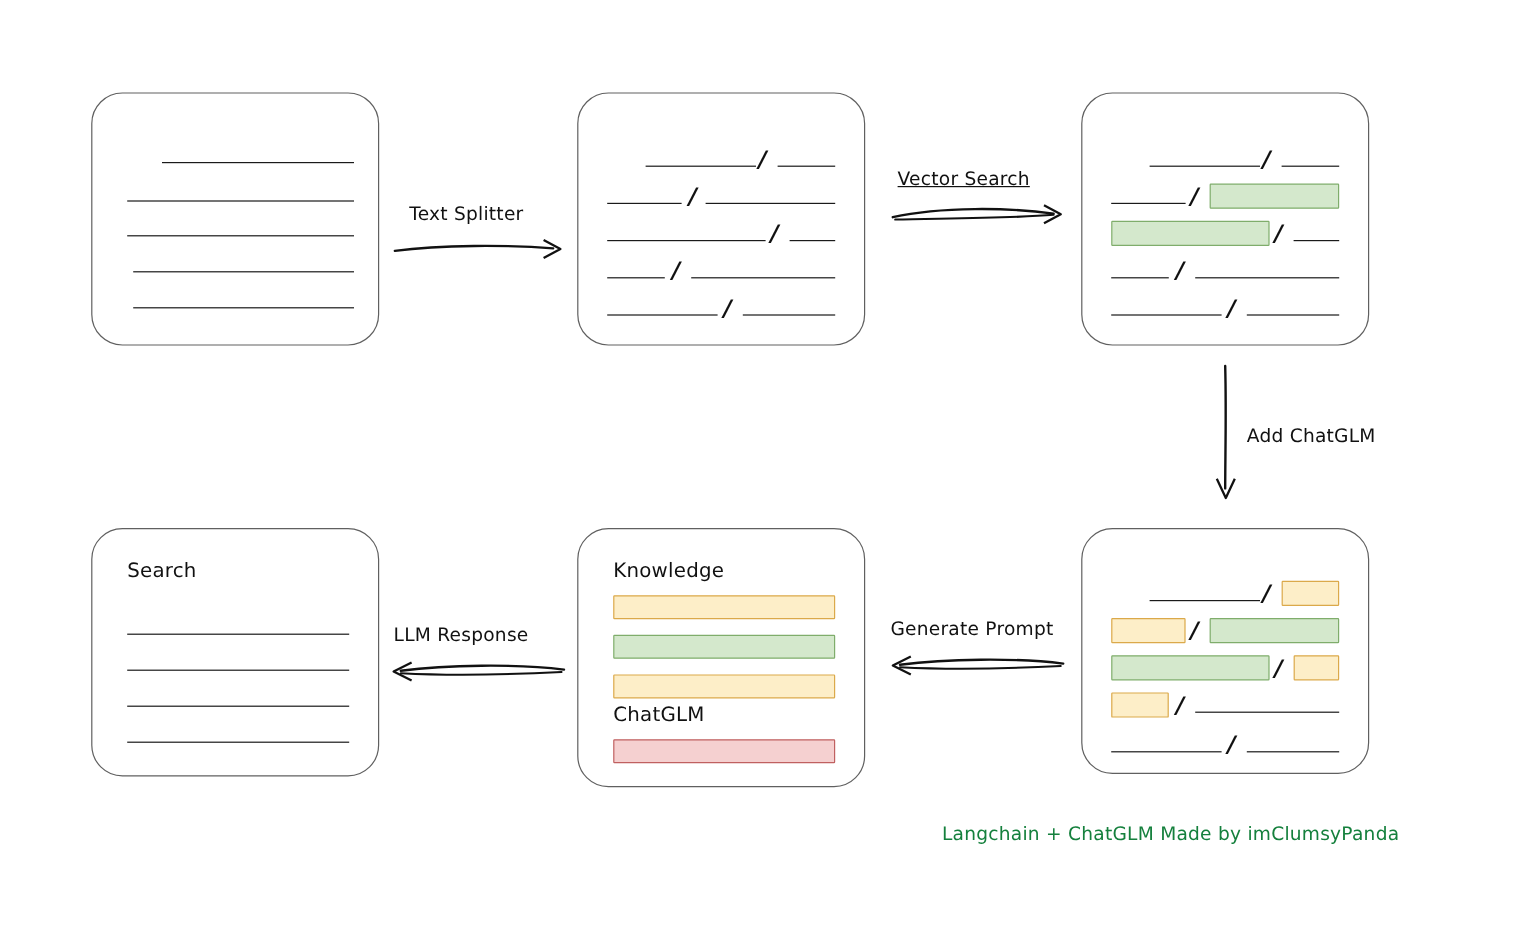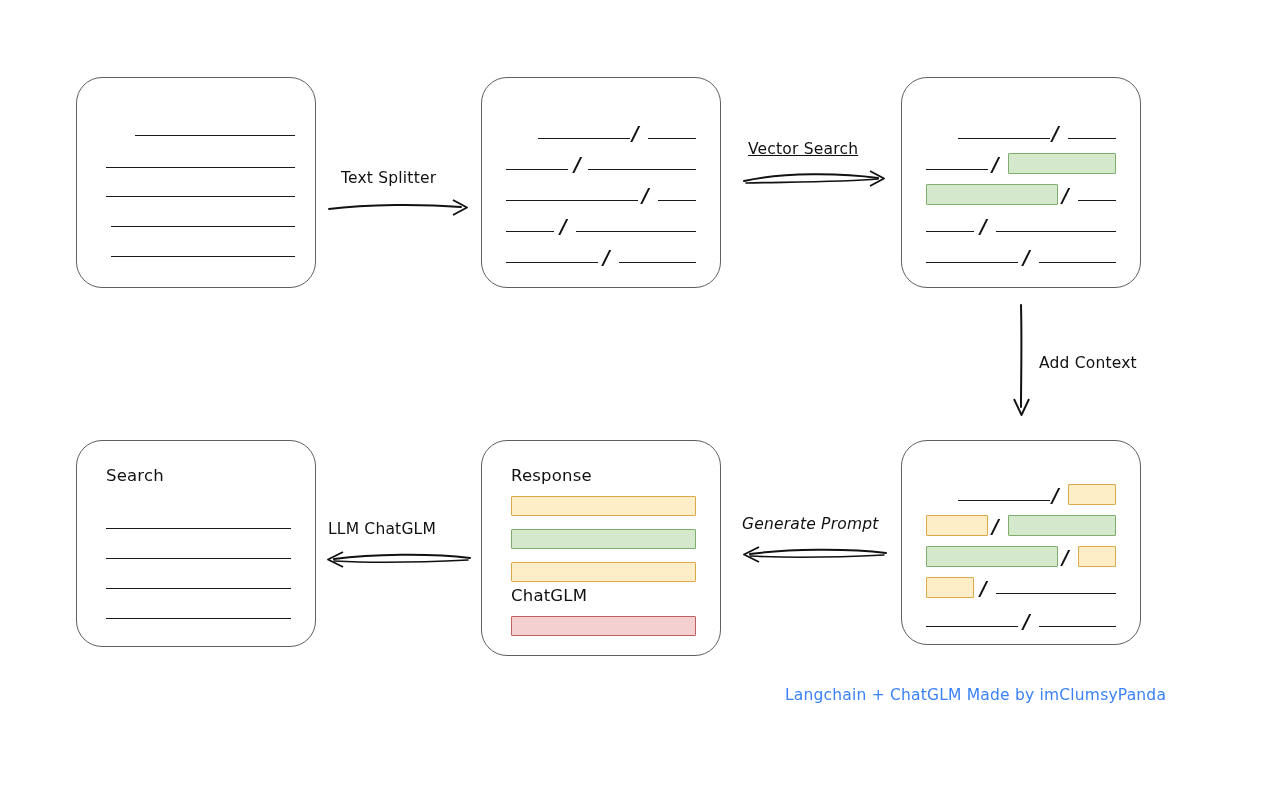--- a/index.html
+++ b/index.html
@@ -83,21 +83,21 @@
   .edge-label{
     position:absolute;
     font-size:15.5px;
     color:#111;
     white-space:nowrap;
     letter-spacing:.2px;
   }
   .caption{
     position:absolute;
     font-size:15.5px;
-    color:#3b82f6;
+    color:#15803d;
     white-space:nowrap;
     letter-spacing:.2px;
   }
   svg{overflow:visible;display:block;}
 </style>
 </head>
 <body>
 
 <div id="stage">
 
@@ -196,21 +196,21 @@
         <span class="seg-line" style="left:137px;width:77px;"></span>
       </div>
     </div>
   </div>
 
   <div class="edge" style="left:1010px;top:303px;width:150px;height:120px;">
     <svg width="40" height="120" style="position:absolute;left:0;top:0;">
       <path d="M11,2 C12,40 11,78 11,104" stroke="#111" stroke-width="2" fill="none" stroke-linecap="round"></path>
       <path d="M4,96 L11.5,112 L19,96" stroke="#111" stroke-width="1.9" fill="none" stroke-linejoin="round"></path>
     </svg>
-    <div class="edge-label" style="left:29px;top:51px;">Add Context</div>
+    <div class="edge-label" style="left:29px;top:51px;">Add ChatGLM</div>
   </div>
 
   <div class="doc-box" style="left:901px;top:440px;width:240px;height:205px;">
     <div class="rows">
       <div class="row" style="left:0;top:42px;width:100%;">
         <span class="seg-line" style="left:56px;width:92px;"></span>
         <span class="seg-slash" style="left:150px;">/</span>
         <span class="seg-chip chip-yellow" style="left:166px;width:48px;"></span>
       </div>
       <div class="row" style="left:0;top:73px;width:100%;">
@@ -229,40 +229,40 @@
         <span class="seg-line" style="left:94px;width:120px;"></span>
       </div>
       <div class="row" style="left:0;top:168px;width:100%;">
         <span class="seg-line" style="left:24px;width:92px;"></span>
         <span class="seg-slash" style="left:121px;">/</span>
         <span class="seg-line" style="left:137px;width:77px;"></span>
       </div>
     </div>
   </div>
 
-  <div class="edge" style="left:738px;top:515px;width:150px;height:52px;font-style:italic;">
+  <div class="edge" style="left:738px;top:515px;width:150px;height:52px;">
     <div class="edge-label" style="left:4px;top:0px;">Generate Prompt</div>
     <svg width="150" height="26" style="position:absolute;left:0;top:26px;">
       <path d="M148,12 C108,7 50,8 12,13" stroke="#111" stroke-width="2" fill="none" stroke-linecap="round"></path>
       <path d="M146,14 C106,16 50,17 12,15" stroke="#111" stroke-width="1.6" fill="none" stroke-linecap="round"></path>
       <path d="M21,6 L6,13.5 L21,21" stroke="#111" stroke-width="1.9" fill="none" stroke-linejoin="round"></path>
     </svg>
   </div>
 
   <div class="doc-box" style="left:481px;top:440px;width:240px;height:216px;">
-    <div class="box-label" style="left:29px;top:25px;">Response</div>
+    <div class="box-label" style="left:29px;top:25px;">Knowledge</div>
     <div class="bar chip-yellow" style="left:29px;top:55px;width:185px;"></div>
     <div class="bar chip-green" style="left:29px;top:88px;width:185px;"></div>
     <div class="bar chip-yellow" style="left:29px;top:121px;width:185px;"></div>
     <div class="box-label" style="left:29px;top:145px;">ChatGLM</div>
     <div class="bar chip-red" style="left:29px;top:175px;width:185px;"></div>
   </div>
 
   <div class="edge" style="left:322px;top:520px;width:150px;height:52px;">
-    <div class="edge-label" style="left:6px;top:0px;">LLM ChatGLM</div>
+    <div class="edge-label" style="left:6px;top:0px;">LLM Response</div>
     <svg width="150" height="26" style="position:absolute;left:0;top:26px;">
       <path d="M148,12 C108,7 50,8 12,13" stroke="#111" stroke-width="2" fill="none" stroke-linecap="round"></path>
       <path d="M146,14 C106,16 50,17 12,15" stroke="#111" stroke-width="1.6" fill="none" stroke-linecap="round"></path>
       <path d="M21,6 L6,13.5 L21,21" stroke="#111" stroke-width="1.9" fill="none" stroke-linejoin="round"></path>
     </svg>
   </div>
 
   <div class="doc-box" style="left:76px;top:440px;width:240px;height:207px;">
     <div class="box-label" style="left:29px;top:25px;">Search</div>
     <div class="rows">

